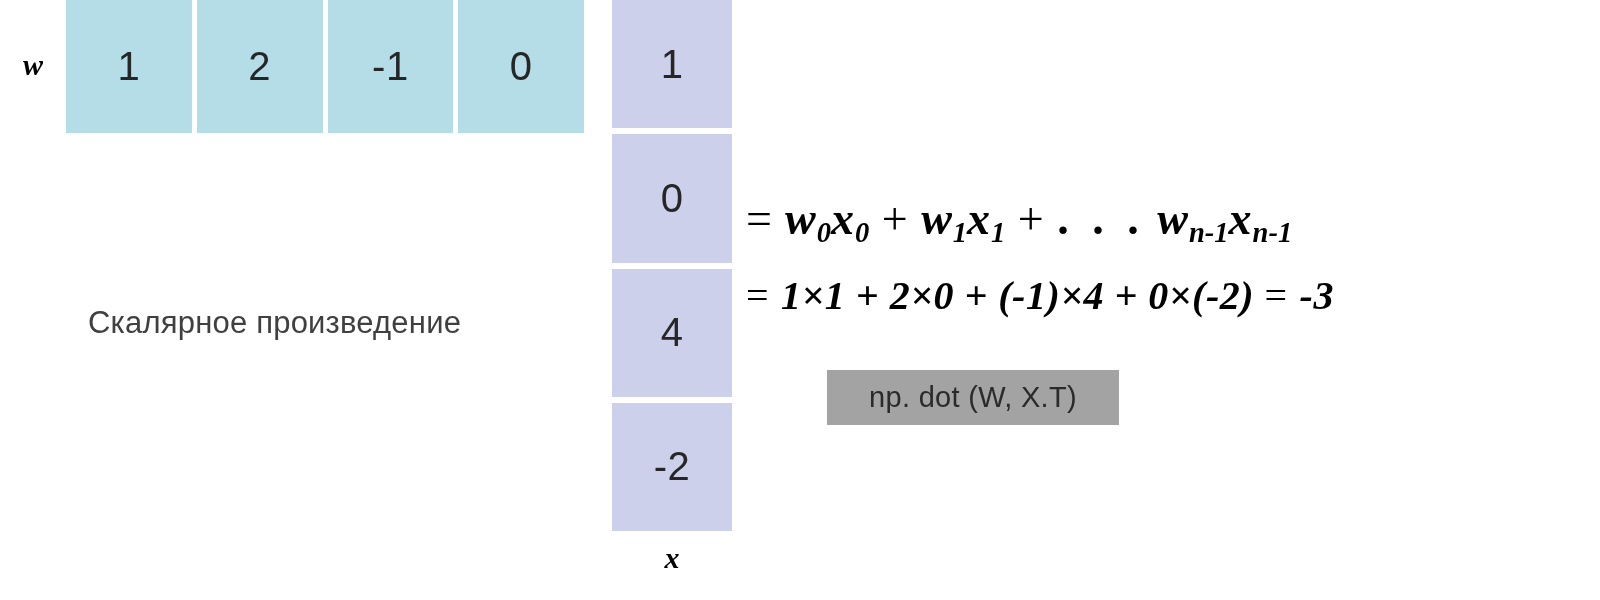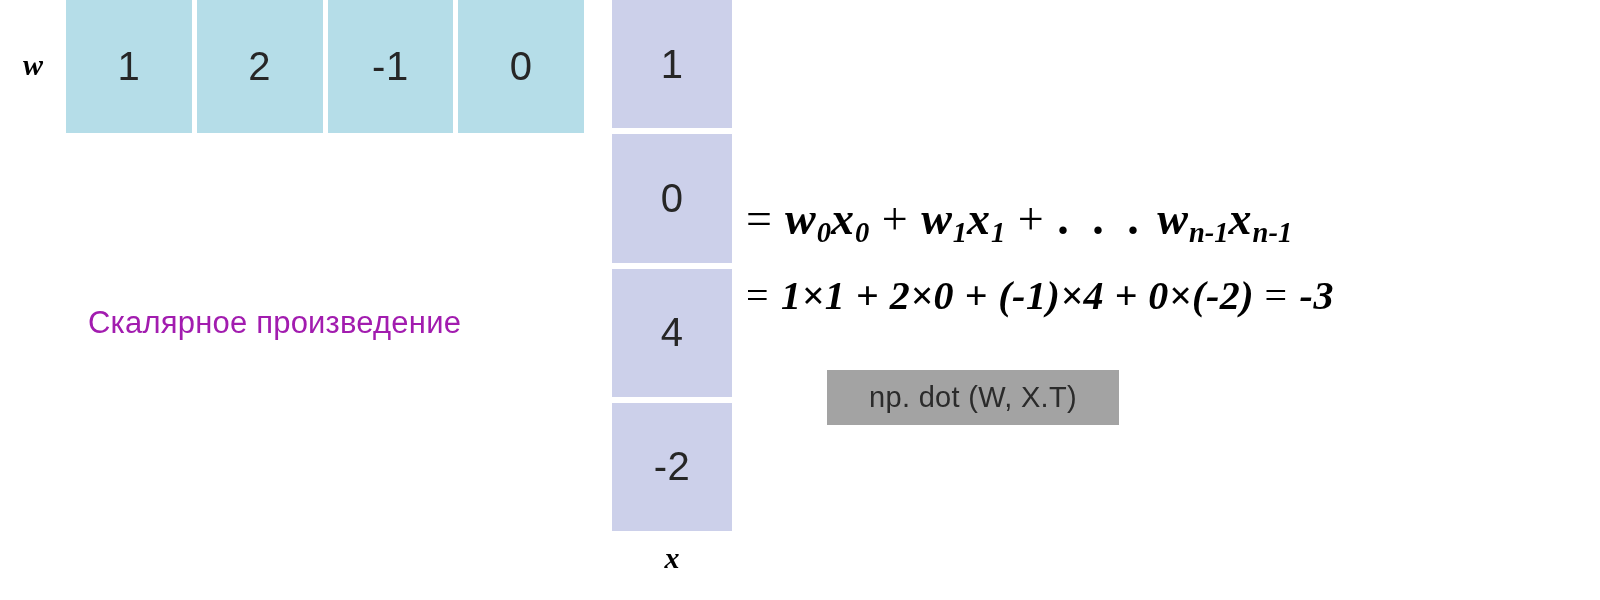--- a/index.html
+++ b/index.html
@@ -90,21 +90,21 @@
     color: #000000;
   }
 
   
   #caption {
     position: absolute;
     left: 88px;
     top: 305px;
     font-size: 31px;
     font-weight: 400;
-    color: #a21caf;
+    color: #404040;
     letter-spacing: 0.2px;
     white-space: nowrap;
   }
 
   
   #equations {
     position: absolute;
     left: 746px;
     top: 188px;
     width: 790px;

